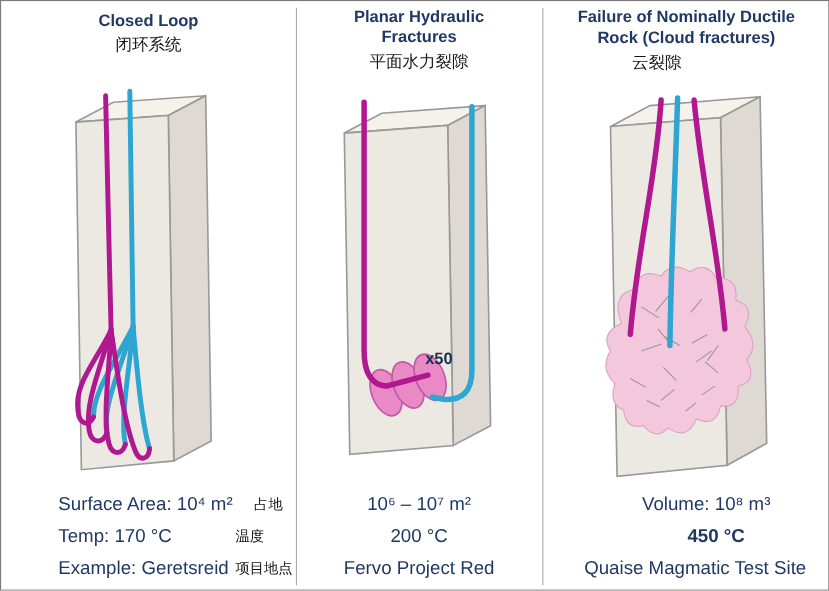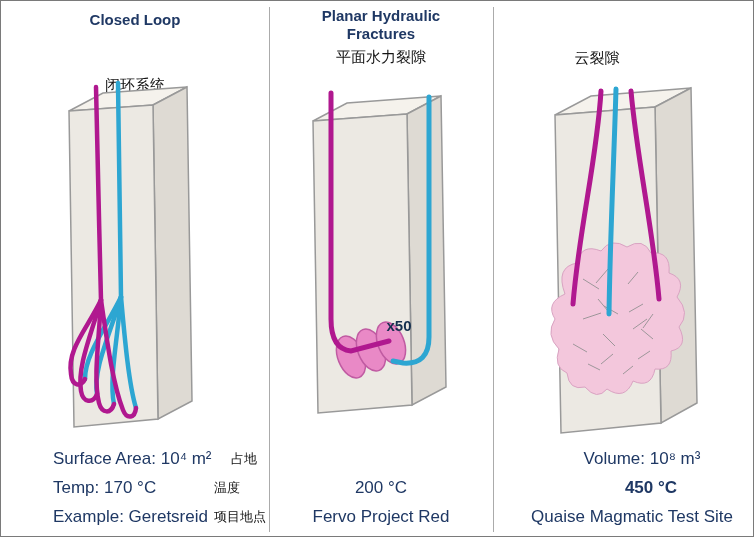--- a/index.html
+++ b/index.html
@@ -29,21 +29,21 @@
 </style>
 </head>
 <body>
 
 <div class="canvas">
 
   <div class="divider" style="left:268px;"></div>
   <div class="divider" style="left:492px;"></div>
 
   <div class="title-en" style="left:0;width:268px;top:10px;">Closed Loop</div>
-  <div class="title-zh" style="left:0;width:268px;top:30px;margin-top:44px;">闭环系统</div>
+  <div class="title-zh" style="left:0;width:268px;top:30px;">闭环系统</div>
 
   <svg class="diagram" style="left:40px;top:78px;" width="200" height="368" viewBox="0 0 200 368">
     <g>
       <polygon points="28,32 112,26 146,8 62,14" fill="#f5f2ec" stroke="#999999" stroke-width="1.5"></polygon>
       <polygon points="112,26 146,8 151,322 117,340" fill="#dedad3" stroke="#999999" stroke-width="1.5"></polygon>
       <polygon points="28,32 112,26 117,340 33,348" fill="#ece9e3" stroke="#999999" stroke-width="1.5"></polygon>
     </g>
     <g fill="none" stroke="#2da6d2" stroke-width="4.5" stroke-linecap="round">
       <path d="M 77 4 C 78 80, 79 150, 80 218"></path>
       <path d="M 80 218 C 64 250, 44 276, 44 300"></path>
@@ -81,23 +81,26 @@
     <g>
       <ellipse cx="62" cy="270" rx="13" ry="22" transform="rotate(-22 62 270)" fill="#e989c6" stroke="#c05ba2" stroke-width="1.5"></ellipse>
       <ellipse cx="82" cy="263" rx="13" ry="22" transform="rotate(-22 82 263)" fill="#e989c6" stroke="#c05ba2" stroke-width="1.5"></ellipse>
       <ellipse cx="102" cy="256" rx="13" ry="22" transform="rotate(-22 102 256)" fill="#e989c6" stroke="#c05ba2" stroke-width="1.5"></ellipse>
     </g>
     <path d="M 42 6 L 42 232 Q 42 262 62 264 L 100 254" fill="none" stroke="#b0188f" stroke-width="5" stroke-linecap="round"></path>
     <path d="M 140 10 L 140 250 Q 140 278 114 276 L 104 274" fill="none" stroke="#2da6d2" stroke-width="5" stroke-linecap="round"></path>
     <text class="mult" x="110" y="244" text-anchor="middle">x50</text>
   </svg>
 
+  <div class="stat center" style="left:268px;width:224px;top:450px;">10⁶ – 10⁷ m²</div>
   <div class="stat center" style="left:268px;width:224px;top:479px;">200 °C</div>
   <div class="stat center" style="left:268px;width:224px;top:508px;text-align:center;">Fervo Project Red</div>
 
+  <div class="title-en" style="left:492px;width:262px;top:6px;">Failure of Nominally Ductile</div>
+  <div class="title-en" style="left:492px;width:262px;top:25px;">Rock (Cloud fractures)</div>
   <div class="title-zh" style="left:492px;width:208px;top:47px;">云裂隙</div>
 
   <svg class="diagram" style="left:512px;top:78px;" width="230" height="380" viewBox="0 0 230 380">
     <g>
       <polygon points="42,36 142,28 178,9 78,17" fill="#f5f2ec" stroke="#999999" stroke-width="1.5"></polygon>
       <polygon points="142,28 178,9 184,324 148,344" fill="#dedad3" stroke="#999999" stroke-width="1.5"></polygon>
       <polygon points="42,36 142,28 148,344 48,354" fill="#ece9e3" stroke="#999999" stroke-width="1.5"></polygon>
     </g>
     <path d="M 52 215 Q 42 188 64 184 Q 68 164 88 172 Q 98 158 114 168 Q 130 158 138 174
          Q 158 172 156 194 Q 174 200 164 218 Q 178 234 166 248 Q 176 268 158 272

